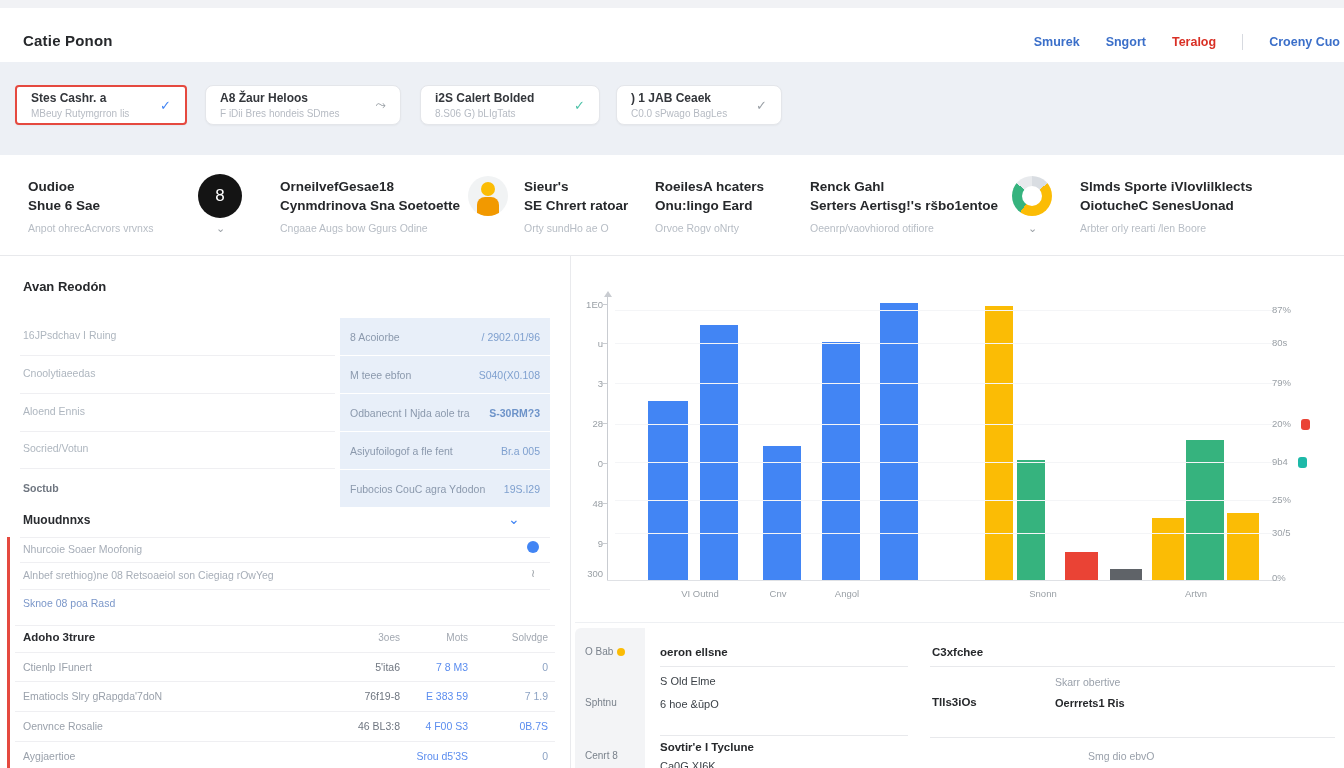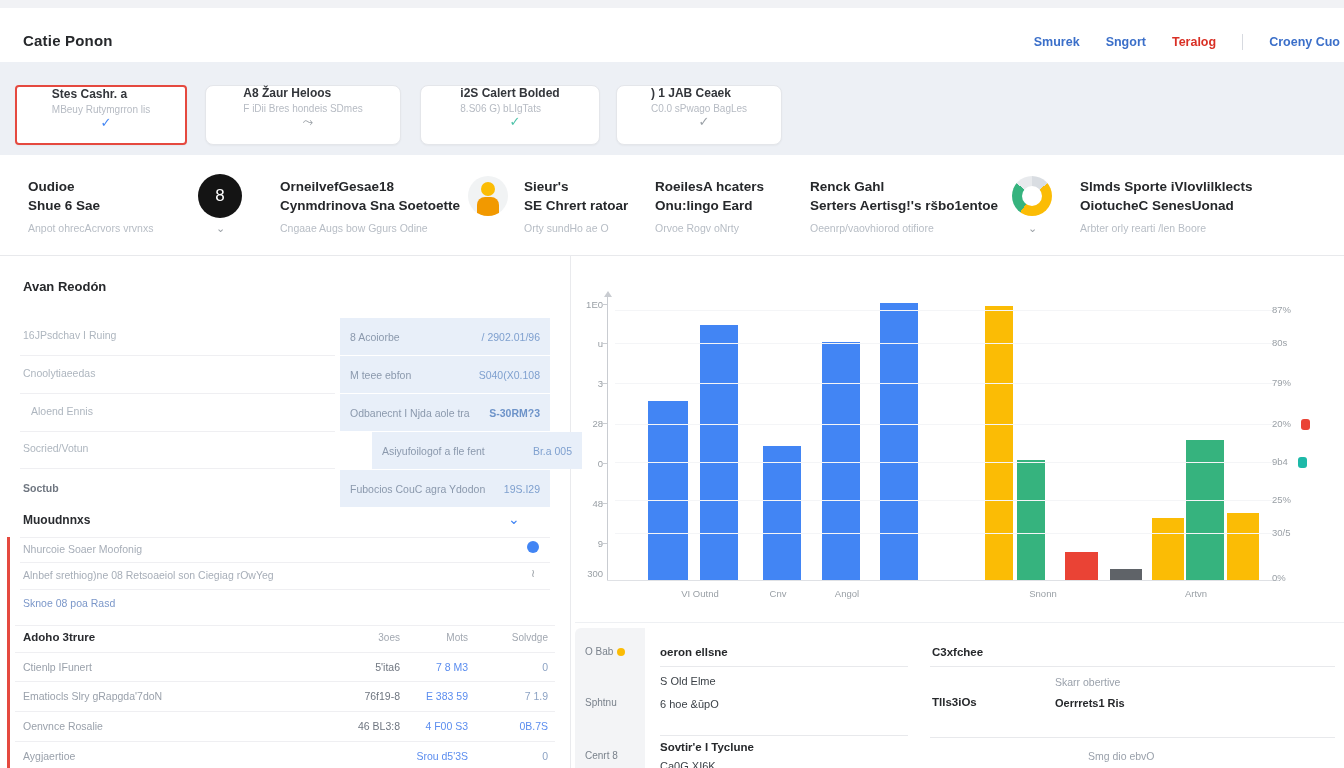--- a/index.html
+++ b/index.html
@@ -11,23 +11,23 @@
   .topstrip{left:0;top:0;width:1344px;height:8px;background:#f1f2f5;}
   .header{left:0;top:8px;width:1344px;height:54px;background:#fff;border-bottom:1px solid #e8e9ec;}
   .app-title{left:23px;top:24px;font-size:15px;font-weight:bold;letter-spacing:.2px;color:#26282b;}
   .nav{right:0;top:26px;display:flex;gap:26px;align-items:center;padding-right:4px;}
   .nav a{font-size:12.5px;font-weight:bold;color:#3b6fc9;text-decoration:none;white-space:nowrap;}
   .nav a.red{color:#d93025;}
   .nav .navdiv{width:1px;height:16px;background:#d7dae0;}
 
   
   .band{left:0;top:62px;width:1344px;height:93px;background:#edf0f5;}
-  .card{top:85px;height:60px;background:#fff;border-radius:8px;border:1px solid #e4e6ea;
-        box-shadow:0 1px 2px rgba(0,0,0,.04);display:flex;align-items:center;justify-content:flex-start;
-        padding:0 14px;box-sizing:border-box;flex-direction:column;}
+  .card{top:85px;height:40px;background:#fff;border-radius:8px;border:1px solid #e4e6ea;
+        box-shadow:0 1px 2px rgba(0,0,0,.04);display:flex;align-items:center;justify-content:space-between;
+        padding:0 14px;box-sizing:border-box;}
   .card.hl{border:2px solid #e5493f;border-radius:4px;}
   .card .ct{font-size:12px;font-weight:bold;color:#33363b;}
   .card .cs{font-size:10px;color:#b6bbc3;margin-top:3px;}
   .card .cicon{font-size:13px;margin-left:10px;}
 
   
   .feat{top:177px;}
   .feat .l{font-size:13.5px;font-weight:bold;line-height:19px;color:#26282b;}
   .feat .s{font-size:10.5px;color:#b7bdc5;margin-top:7px;}
   .circle-icon{border-radius:50%;}
@@ -184,42 +184,42 @@
     <div class="s">Arbter orly rearti /len Boore</div>
   </div>
 
   <div class="abs hline" style="left:0;top:255px;width:1344px;"></div>
   <div class="abs vline" style="left:570px;top:255px;height:513px;"></div>
 
   <div class="abs sec-title" style="left:23px;top:279px;">Avan Reodón</div>
 
   <div class="abs info-label" style="left:23px;top:329px;">16JPsdchav I Ruing</div>
   <div class="abs info-label" style="left:23px;top:367px;">Cnoolytiaeedas</div>
-  <div class="abs info-label" style="left:31px;top:405px;">Aloend Ennis</div>
+  <div class="abs info-label" style="left:23px;top:405px;">Aloend Ennis</div>
   <div class="abs info-label" style="left:23px;top:442px;">Socried/Votun</div>
   <div class="abs info-label" style="left:23px;top:482px;font-weight:bold;color:#6f7680;">Soctub</div>
 
   <div class="abs sep" style="left:20px;top:355px;width:315px;"></div>
   <div class="abs sep" style="left:20px;top:393px;width:315px;"></div>
   <div class="abs sep" style="left:20px;top:431px;width:315px;"></div>
   <div class="abs sep" style="left:20px;top:468px;width:315px;"></div>
 
   <div class="abs bluecell" style="left:340px;top:318px;width:210px;height:37px;">
     <span class="bl">8 Acoiorbe</span>
     <span class="bv">/ 2902.01/96</span>
   </div>
   <div class="abs bluecell" style="left:340px;top:356px;width:210px;height:37px;">
     <span class="bl">M teee ebfon</span>
     <span class="bv">S040(X0.108</span>
   </div>
   <div class="abs bluecell" style="left:340px;top:394px;width:210px;height:37px;">
     <span class="bl">Odbanecnt I Njda aole tra</span>
     <span class="bv" style="font-weight:bold;color:#6d93c9;">S-30RM?3</span>
   </div>
-  <div class="abs bluecell" style="left:340px;top:432px;width:210px;height:37px;margin-left:32px;">
+  <div class="abs bluecell" style="left:340px;top:432px;width:210px;height:37px;">
     <span class="bl">Asiyufoilogof a fle fent</span>
     <span class="bv">Br.a 005</span>
   </div>
   <div class="abs bluecell" style="left:340px;top:470px;width:210px;height:37px;">
     <span class="bl">Fubocios CouC agra Ydodon</span>
     <span class="bv">19S.I29</span>
   </div>
 
   <div class="abs" style="left:23px;top:513px;font-size:12px;font-weight:bold;color:#2a2c30;">Muoudnnxs</div>
   <div class="abs" style="left:508px;top:511px;font-size:14px;color:#4285f4;">⌄</div>

